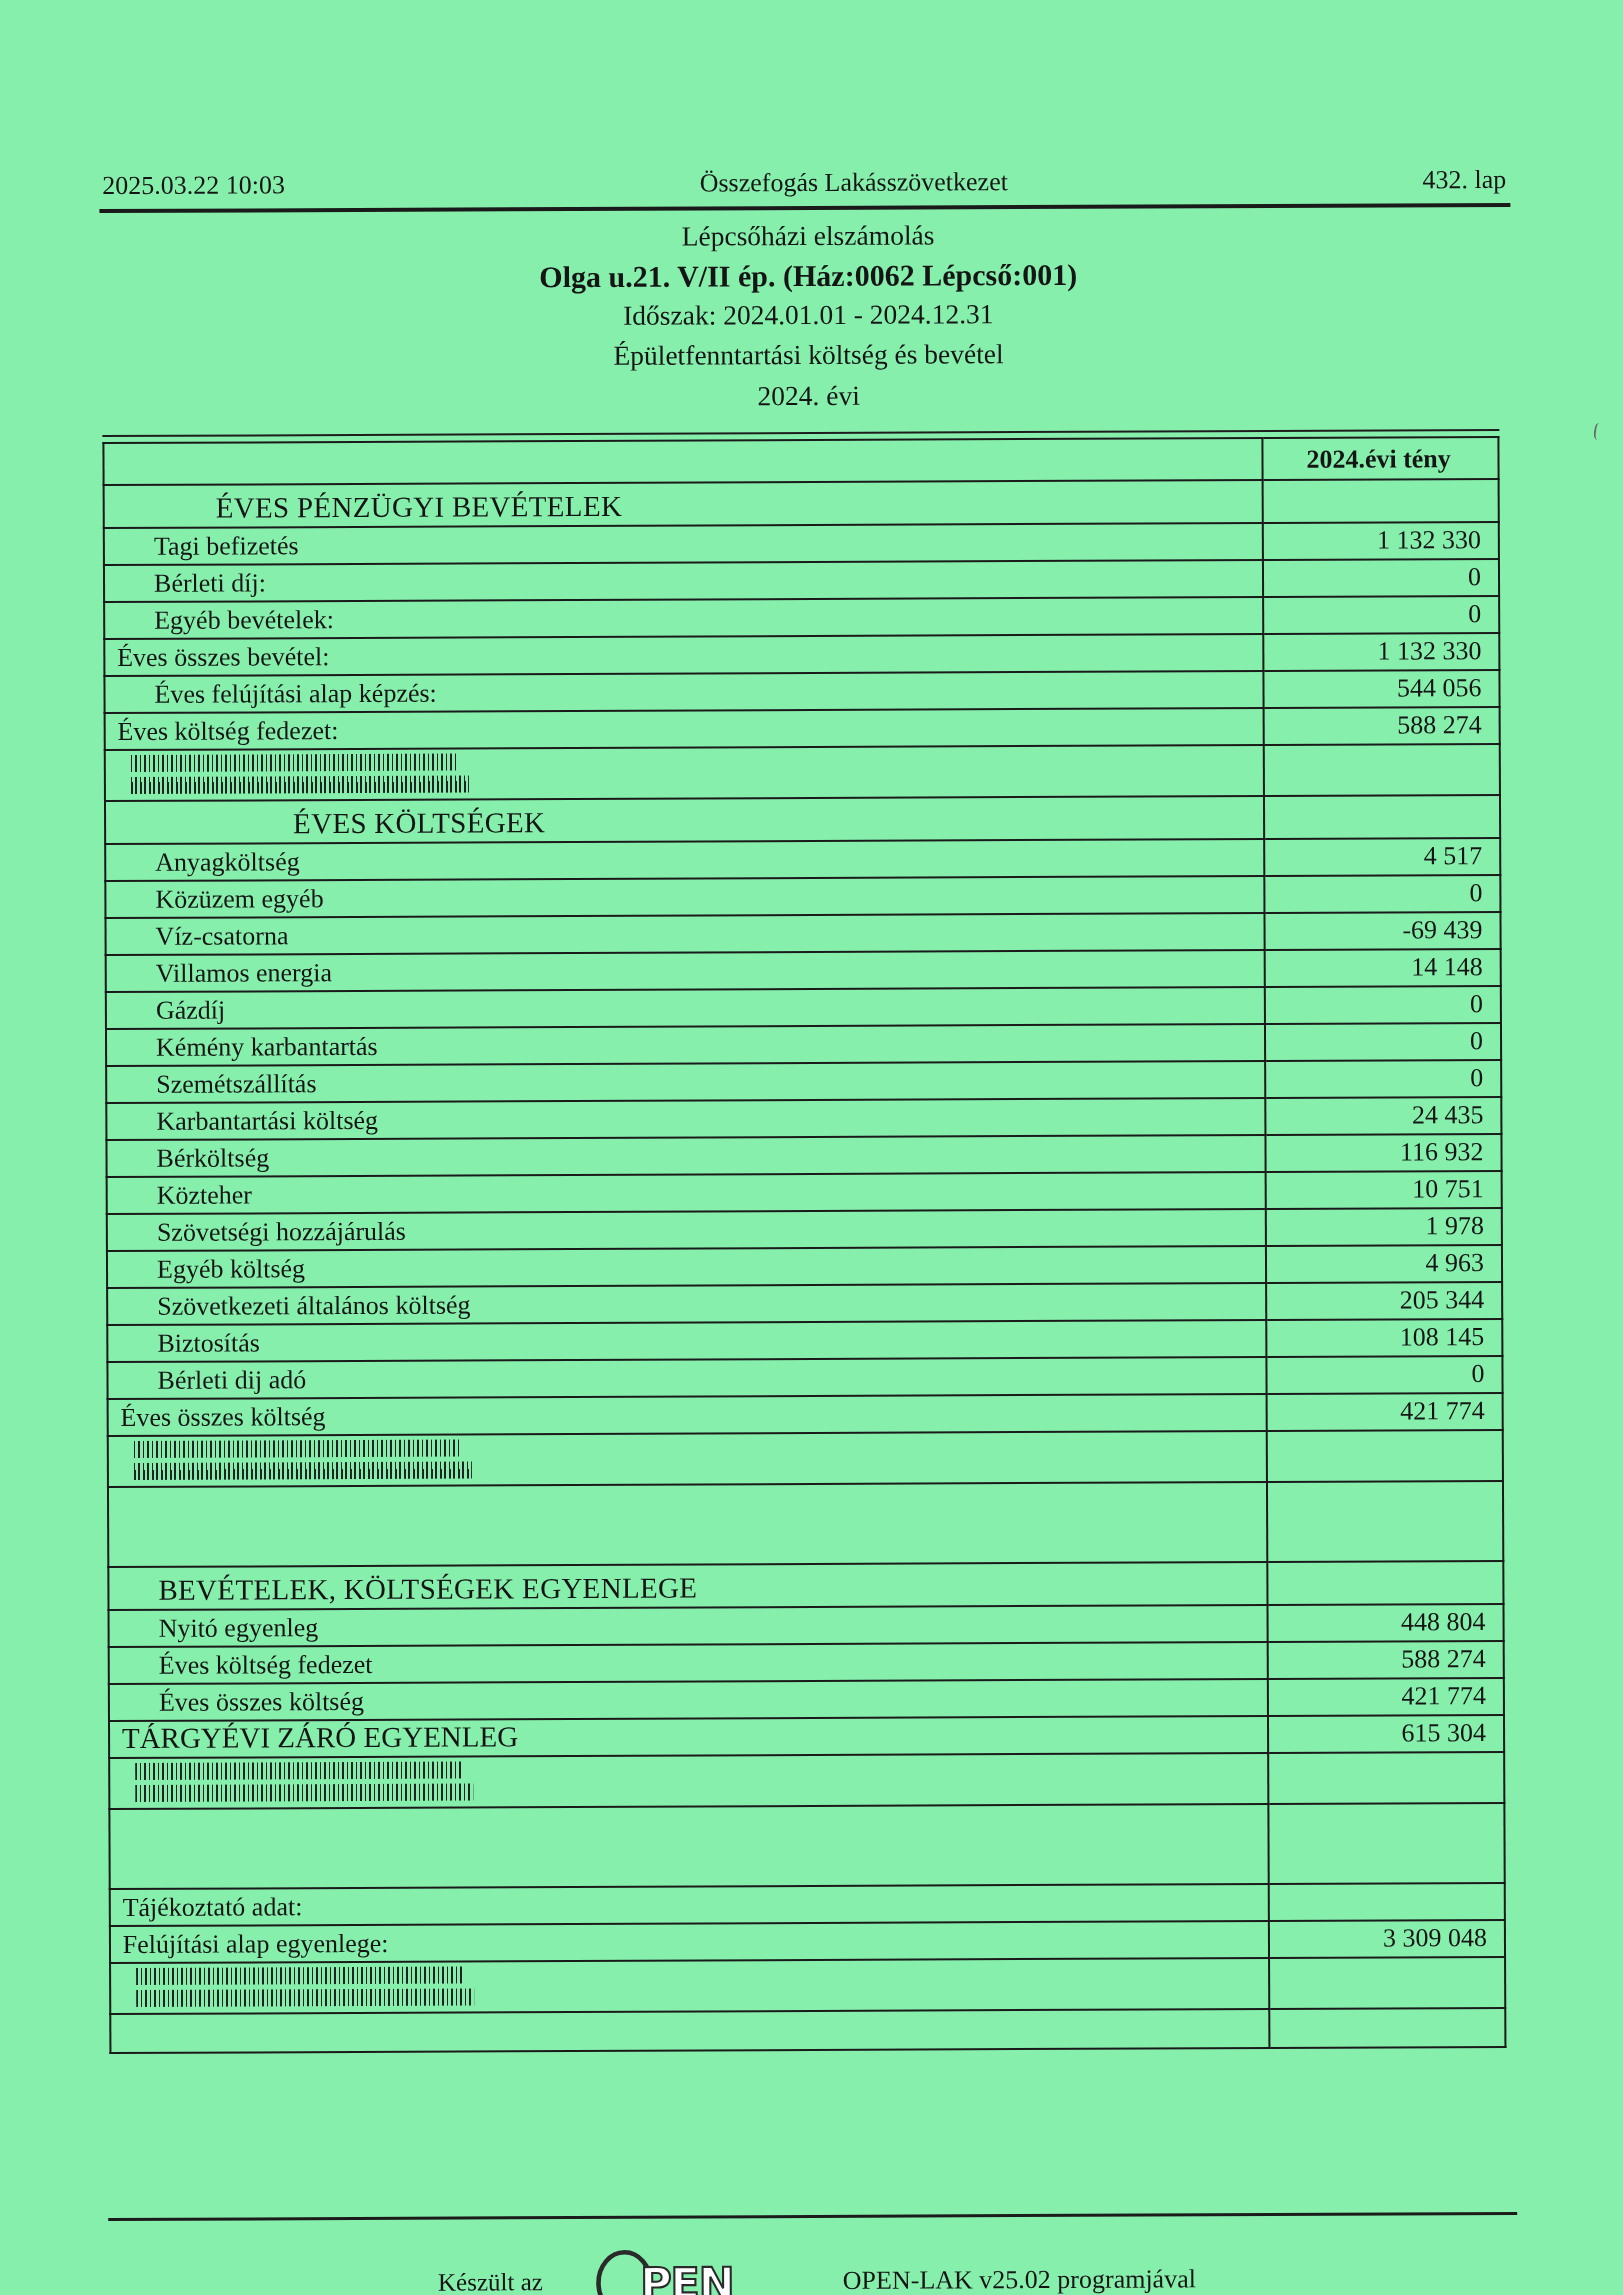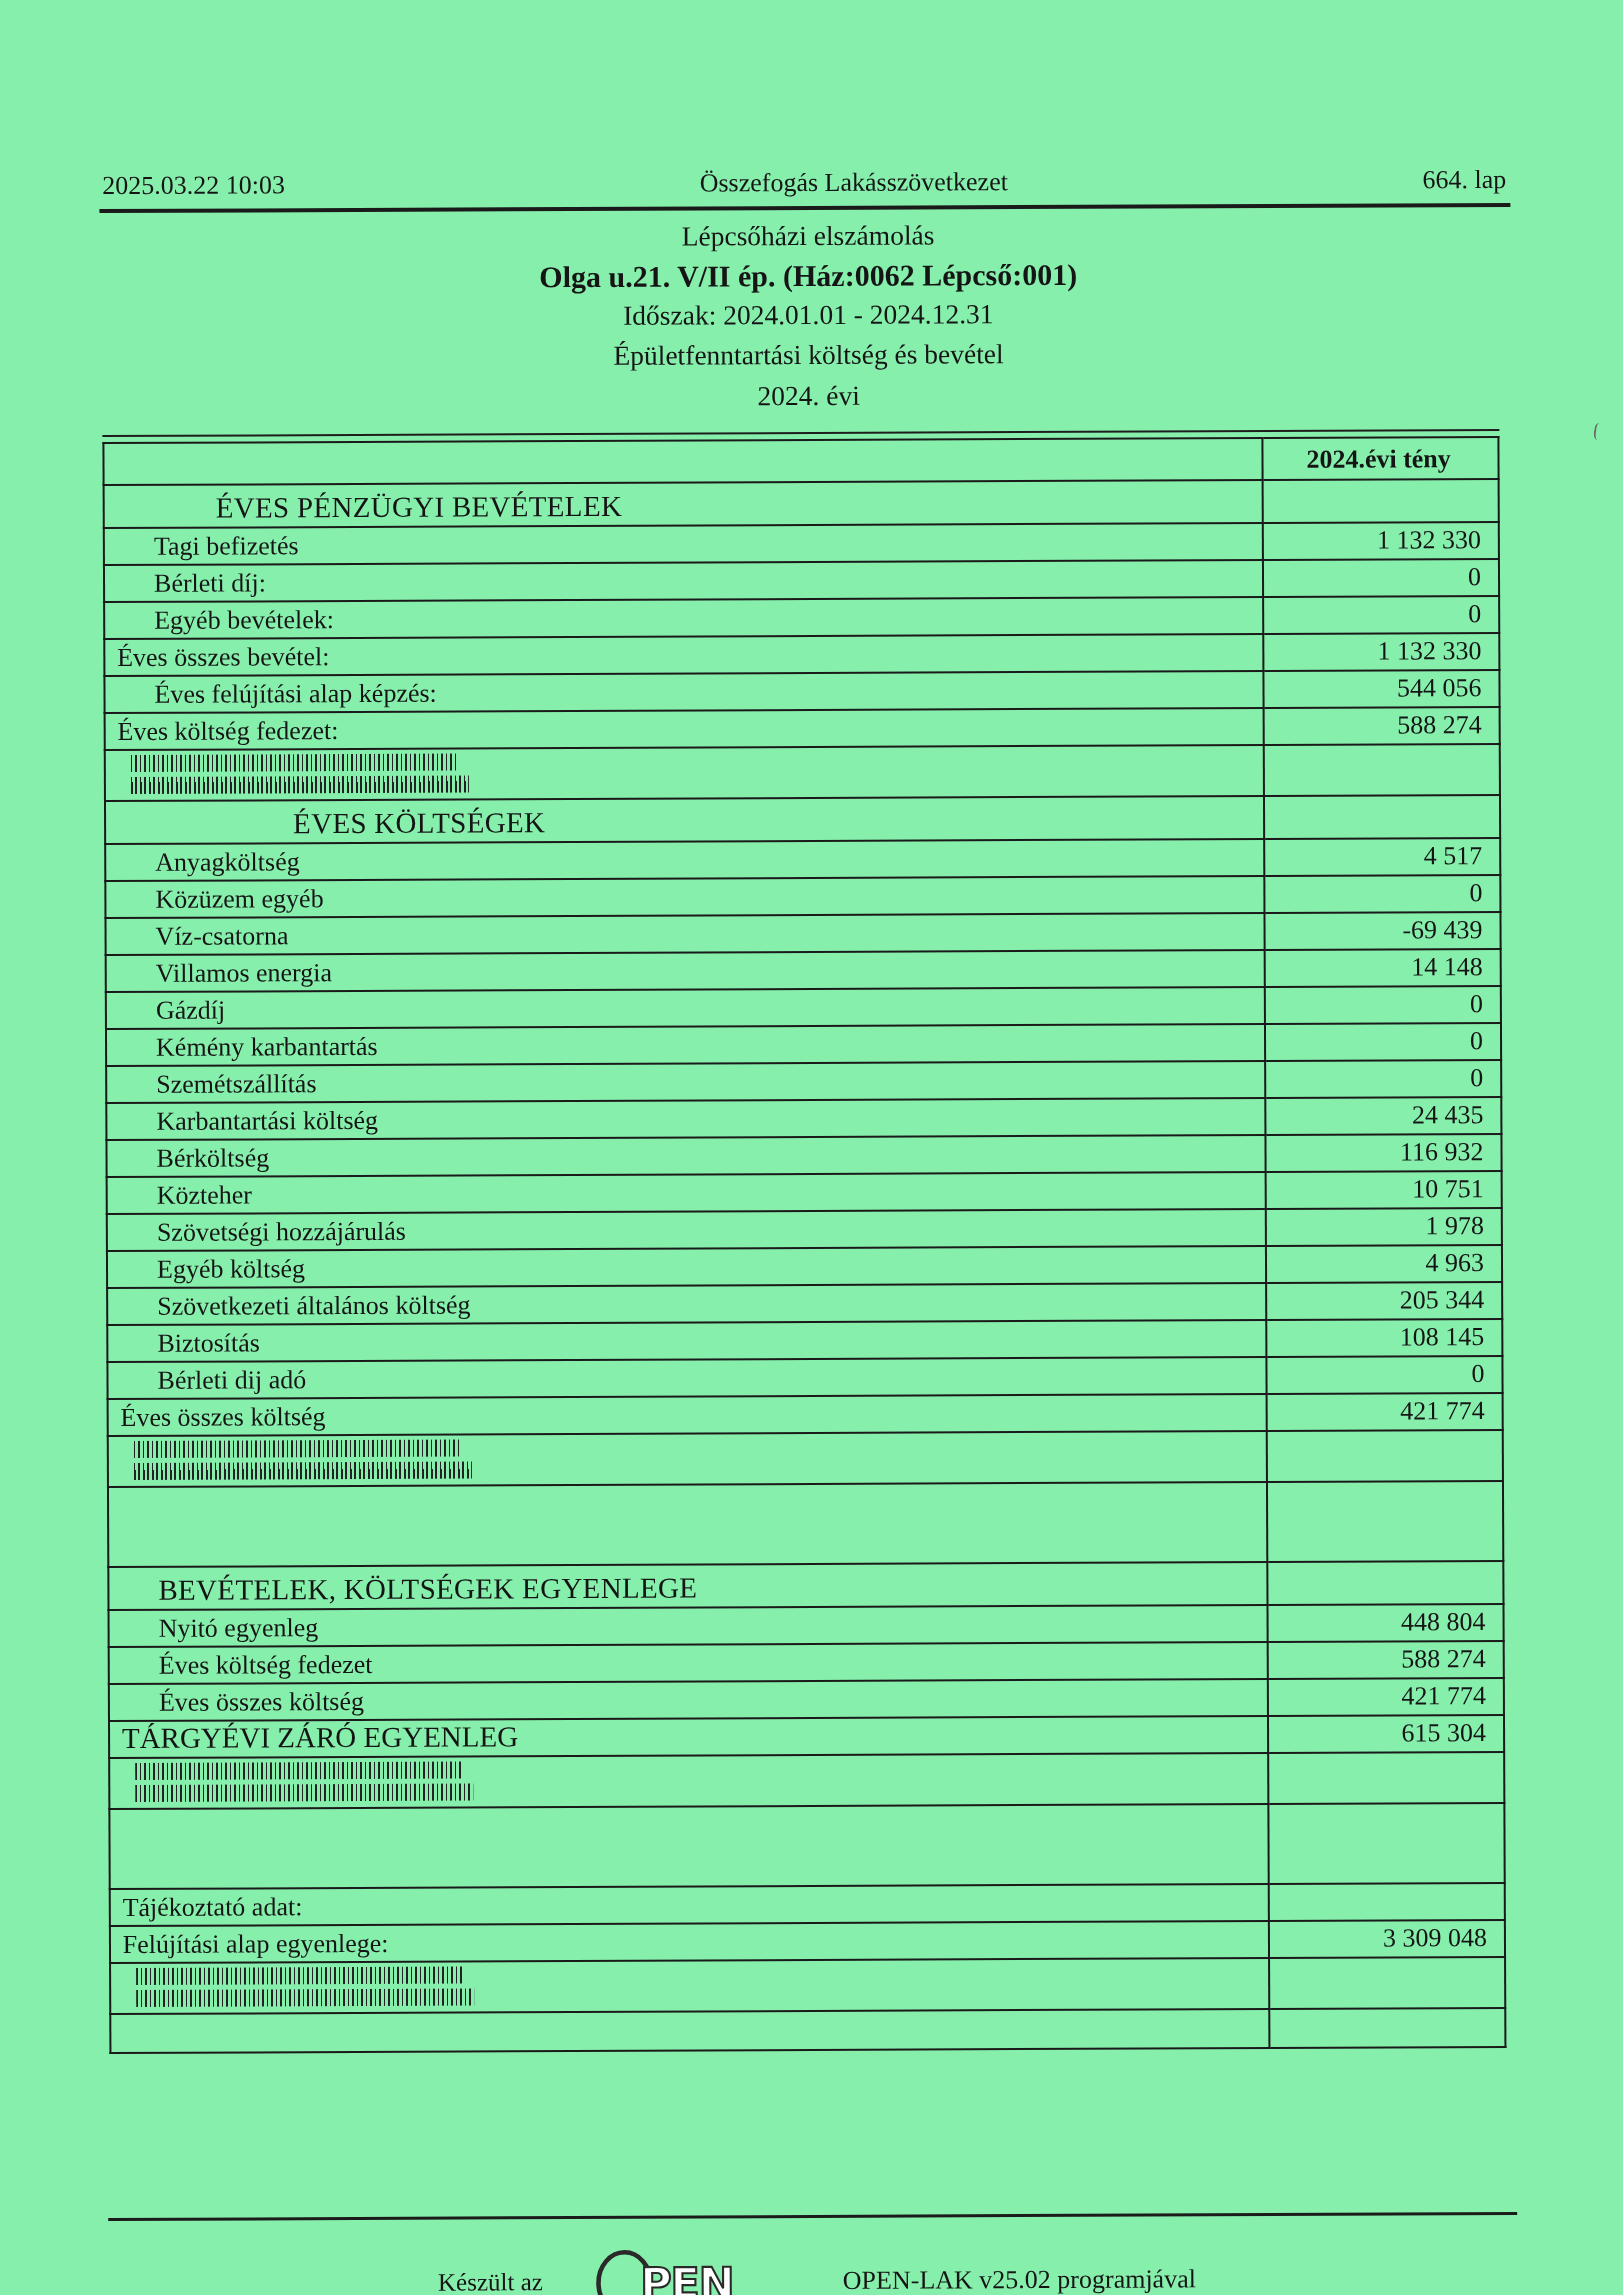--- a/index.html
+++ b/index.html
@@ -64,21 +64,21 @@
 </style>
 </head>
 <body>
 
 <div class="page">
   <div class="rotor">
 
     <div class="hdr">
       <span>2025.03.22 10:03</span>
       <span>Összefogás Lakásszövetkezet</span>
-      <span>664. lap</span>
+      <span>432. lap</span>
     </div>
     <div class="hdr-rule"></div>
 
     <div>
       <div class="tline t1">Lépcsőházi elszámolás</div>
       <div class="tline t2">Olga u.21. V/II ép. (Ház:0062 Lépcső:001)</div>
       <div class="tline t3">Időszak: 2024.01.01 - 2024.12.31</div>
       <div class="tline t4">Épületfenntartási költség és bevétel</div>
       <div class="tline t5">2024. évi</div>
     </div>

